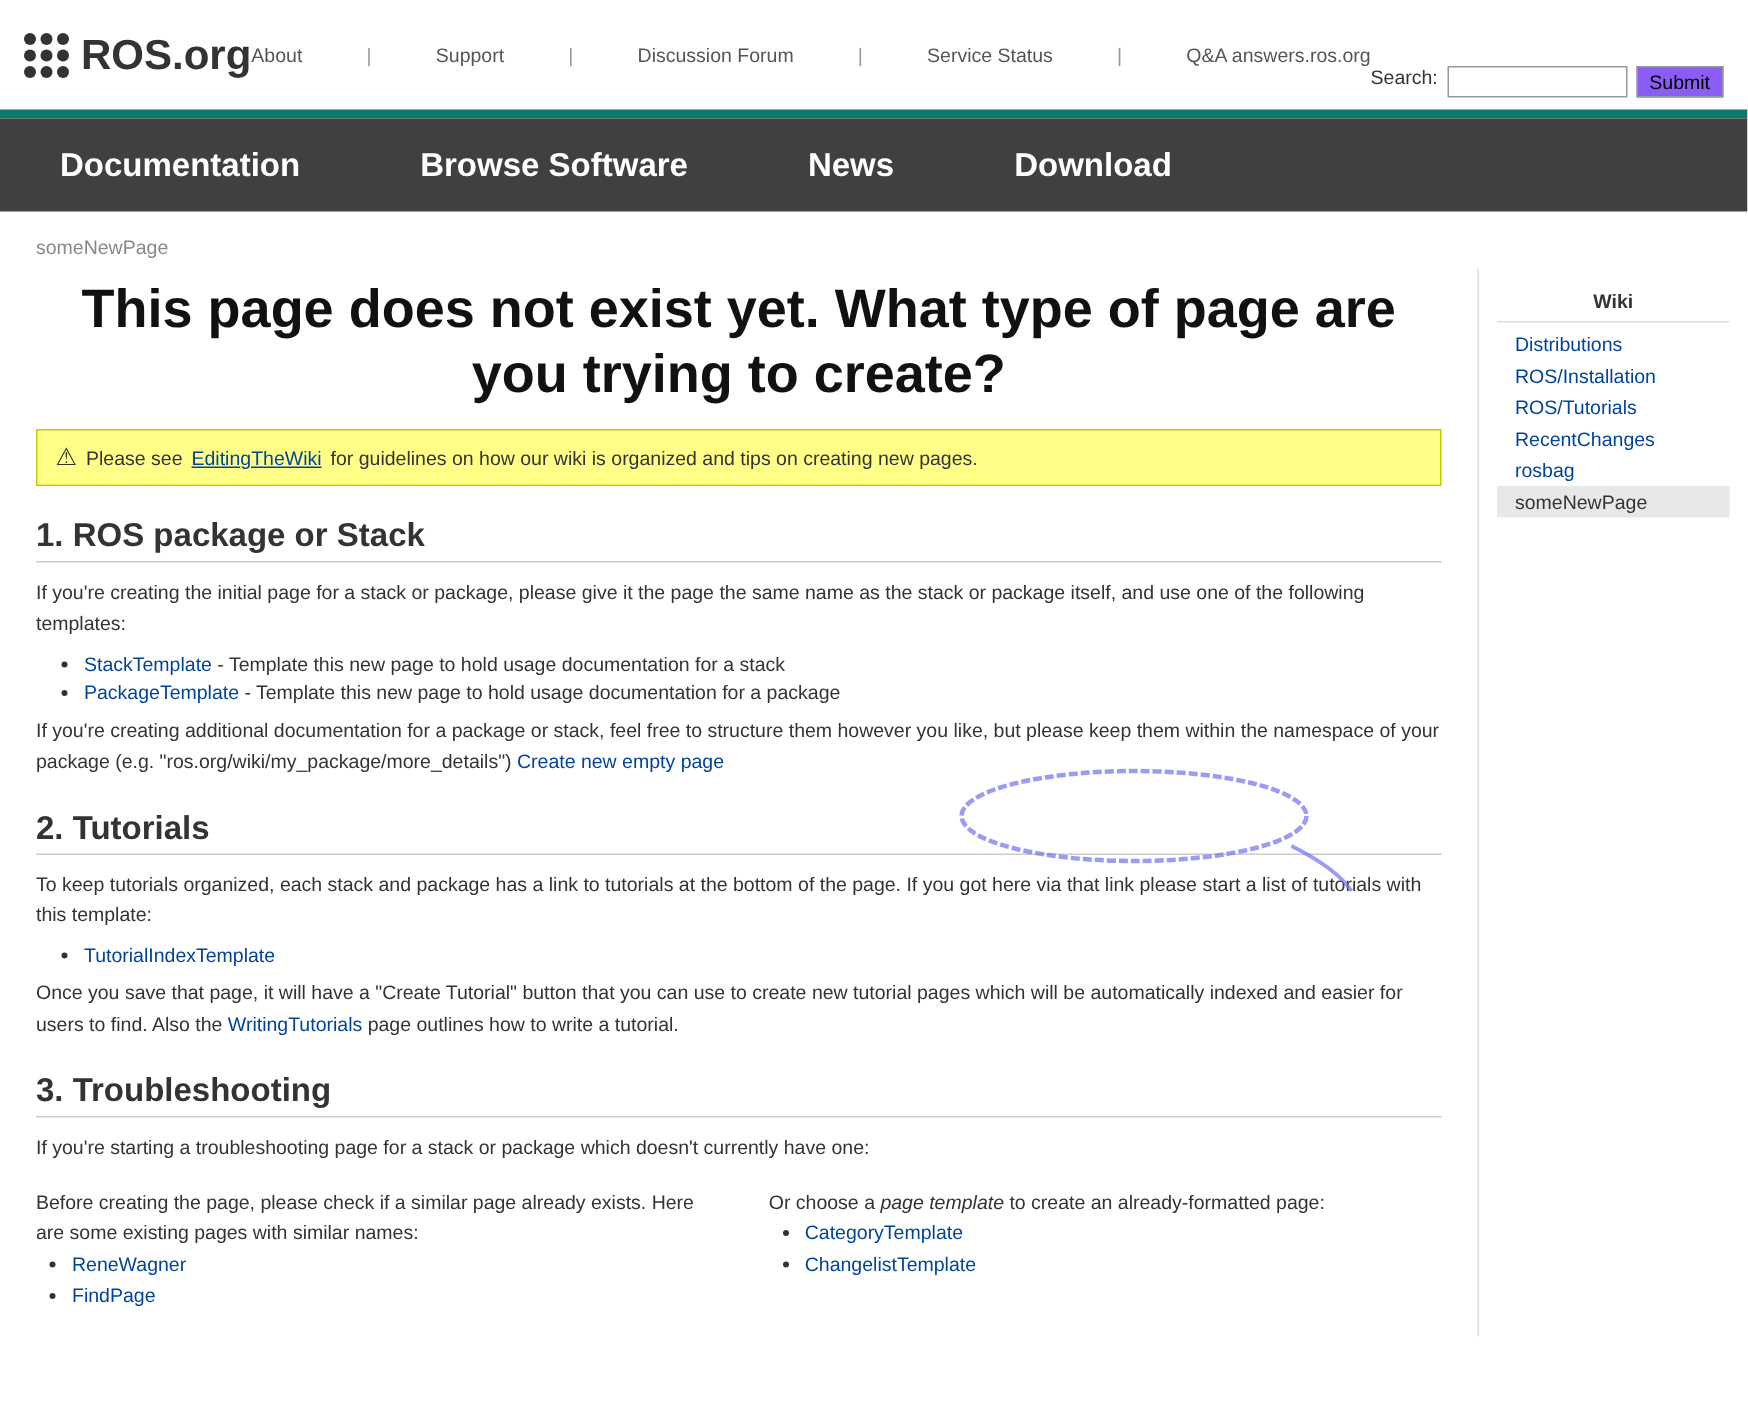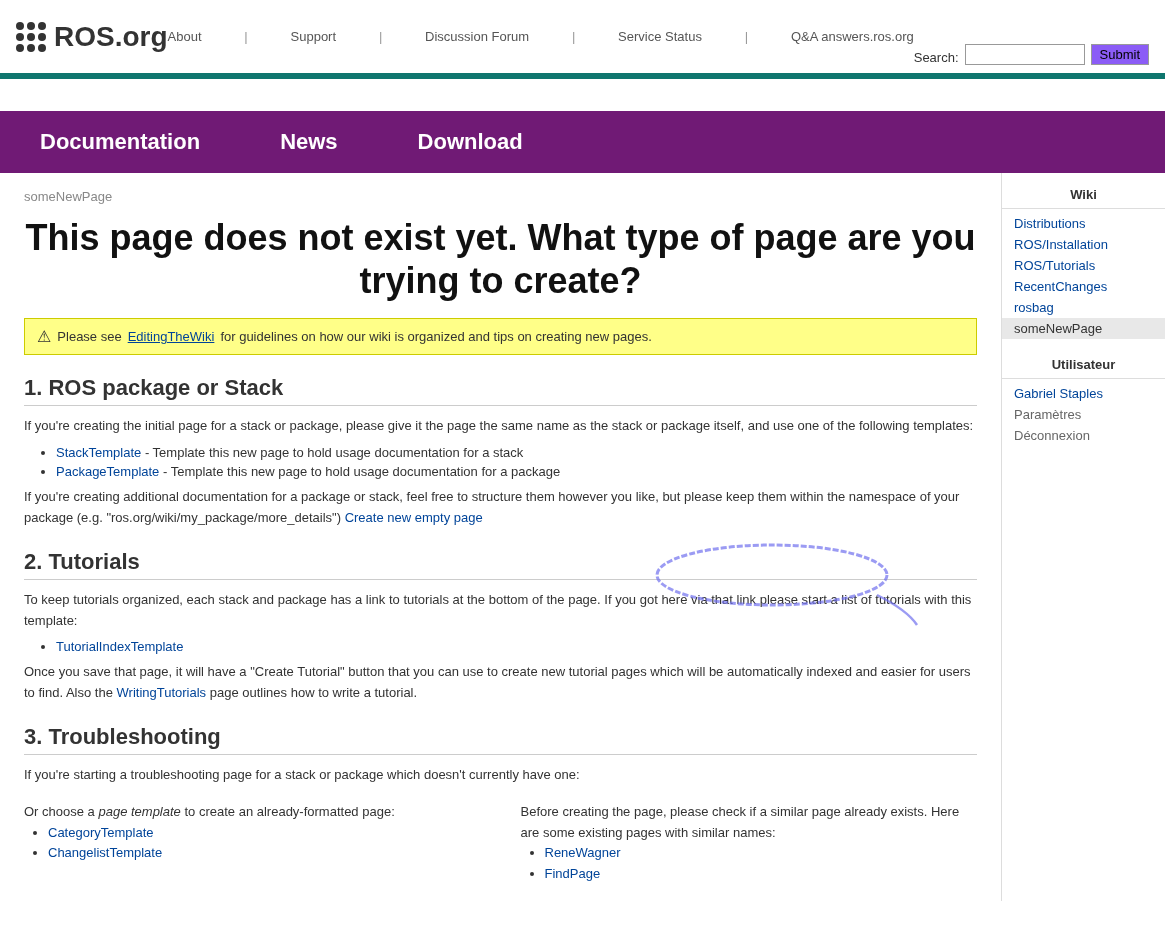--- a/index.html
+++ b/index.html
@@ -41,69 +41,69 @@
       gap: 0;
       font-size: 13px;
     }
     #top-nav a {
       color: #555;
       text-decoration: none;
     }
     #top-nav .sep { color: #999; margin: 0 4px; }
     #search-area {
       display: flex;
-      align-items: flex-end;
+      align-items: flex-start;
       gap: 6px;
       margin-top: 36px;
     }
     #search-area label { font-size: 13px; }
     #search-input {
       border: 1px solid #999;
       padding: 2px 4px;
       width: 120px;
       font-size: 13px;
     }
     #search-submit {
       padding: 2px 8px;
       font-size: 13px;
       cursor: pointer;
       border: 1px solid #999;
       background: #8b5cf6;
     }
 
     
     #main-nav {
-      background: #701a75;
-      display: flex;
-      margin-top: 32px;
+      background: #404040;
+      display: flex;
     }
     #main-nav a {
       color: #fff;
       text-decoration: none;
       font-size: 22px;
       font-weight: bold;
       padding: 18px 40px;
       display: block;
     }
 
     
     #content-wrapper {
       display: flex;
       max-width: 1165px;
     }
     #main-content {
       flex: 1;
       padding: 16px 24px;
     }
     #sidebar {
-      width: 164px;
+      width: 180px;
       flex-shrink: 0;
-      padding: 8px 0;
+      padding: 8px 12px;
       border-left: 1px solid #ddd;
       font-size: 13px;
+      margin-top: 38px;
     }
 
     
     #breadcrumb {
       font-size: 13px;
       color: #888;
       margin-bottom: 12px;
     }
 
     
@@ -241,20 +241,21 @@
 
   <div id="search-area">
     <label>Search:</label>
     <input id="search-input" type="text" style="">
     <button id="search-submit">Submit</button>
   </div>
 </div>
 
 <nav id="main-nav">
   <a href="#">Documentation</a>
+  <a href="#">Browse Software</a>
   <a href="#">News</a>
   <a href="#">Download</a>
 </nav>
 
 <div id="content-wrapper">
   <div id="main-content">
 
     <div id="breadcrumb">someNewPage</div>
 
     <h1 id="page-heading">This page does not exist yet. What type of page are you trying to create?</h1>
@@ -304,57 +305,51 @@
         <span> page outlines how to write a tutorial.</span>
       </p>
     </div>
 
     <div>
       <h2 class="section-heading">3. Troubleshooting</h2>
       <p class="section-body">If you're starting a troubleshooting page for a stack or package which doesn't currently have one:</p>
     </div>
 
     <div id="bottom-columns">
+      <div id="bottom-right">
+        <p>Before creating the page, please check if a similar page already exists. Here are some existing pages with similar names:</p>
+        <ul>
+          <li>
+            <a href="#">ReneWagner</a>
+          </li>
+          <li>
+            <a href="#">FindPage</a>
+          </li>
+        </ul>
+      </div>
       <div id="bottom-left">
         <p>
           Or choose a <em>page template</em> to create an already-formatted page:
         </p>
         <ul>
           <li>
             <a href="#">CategoryTemplate</a>
           </li>
           <li>
             <a href="#">ChangelistTemplate</a>
           </li>
         </ul>
       </div>
-      <div id="bottom-right">
-        <p>Before creating the page, please check if a similar page already exists. Here are some existing pages with similar names:</p>
-        <ul>
-          <li>
-            <a href="#">ReneWagner</a>
-          </li>
-          <li>
-            <a href="#">FindPage</a>
-          </li>
-        </ul>
-      </div>
     </div>
   </div>
 
   <aside id="sidebar">
     <div class="sidebar-section">
       <div class="sidebar-section-title">Wiki</div>
       <a class="sidebar-link" href="#">Distributions</a>
       <a class="sidebar-link" href="#">ROS/Installation</a>
       <a class="sidebar-link" href="#">ROS/Tutorials</a>
       <a class="sidebar-link" href="#">RecentChanges</a>
       <a class="sidebar-link" href="#">rosbag</a>
       <a class="sidebar-link active" href="#">someNewPage</a>
     </div>
-    <div class="sidebar-section">
-      <div class="sidebar-section-title">Utilisateur</div>
-      <a class="sidebar-link" href="#">Gabriel Staples</a>
-      <span class="sidebar-plain">Paramètres</span>
-      <span class="sidebar-plain">Déconnexion</span>
-    </div>
   </aside>
 </div>
 
 </body></html>

